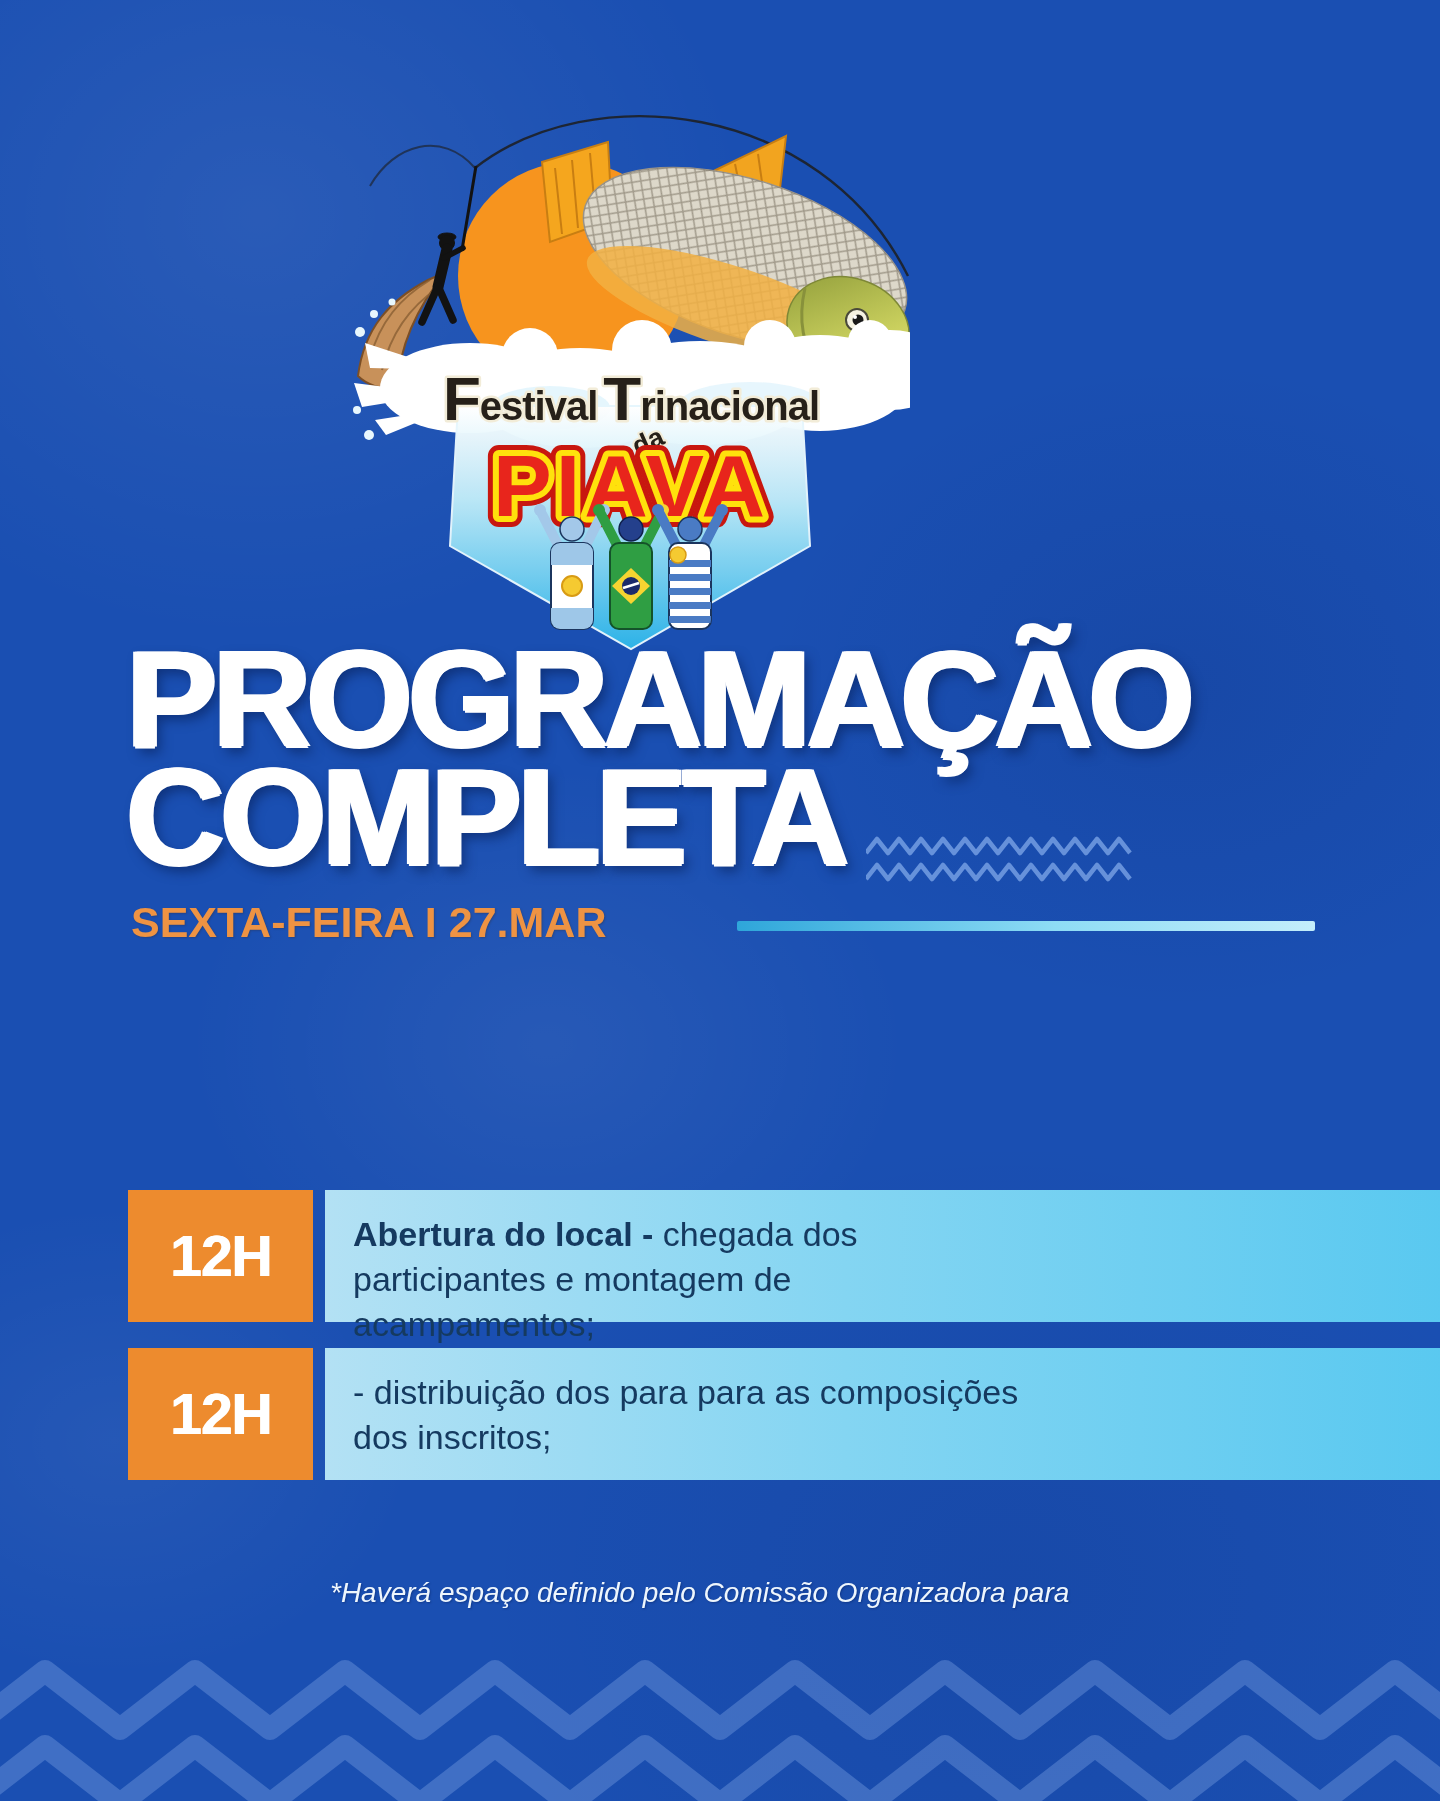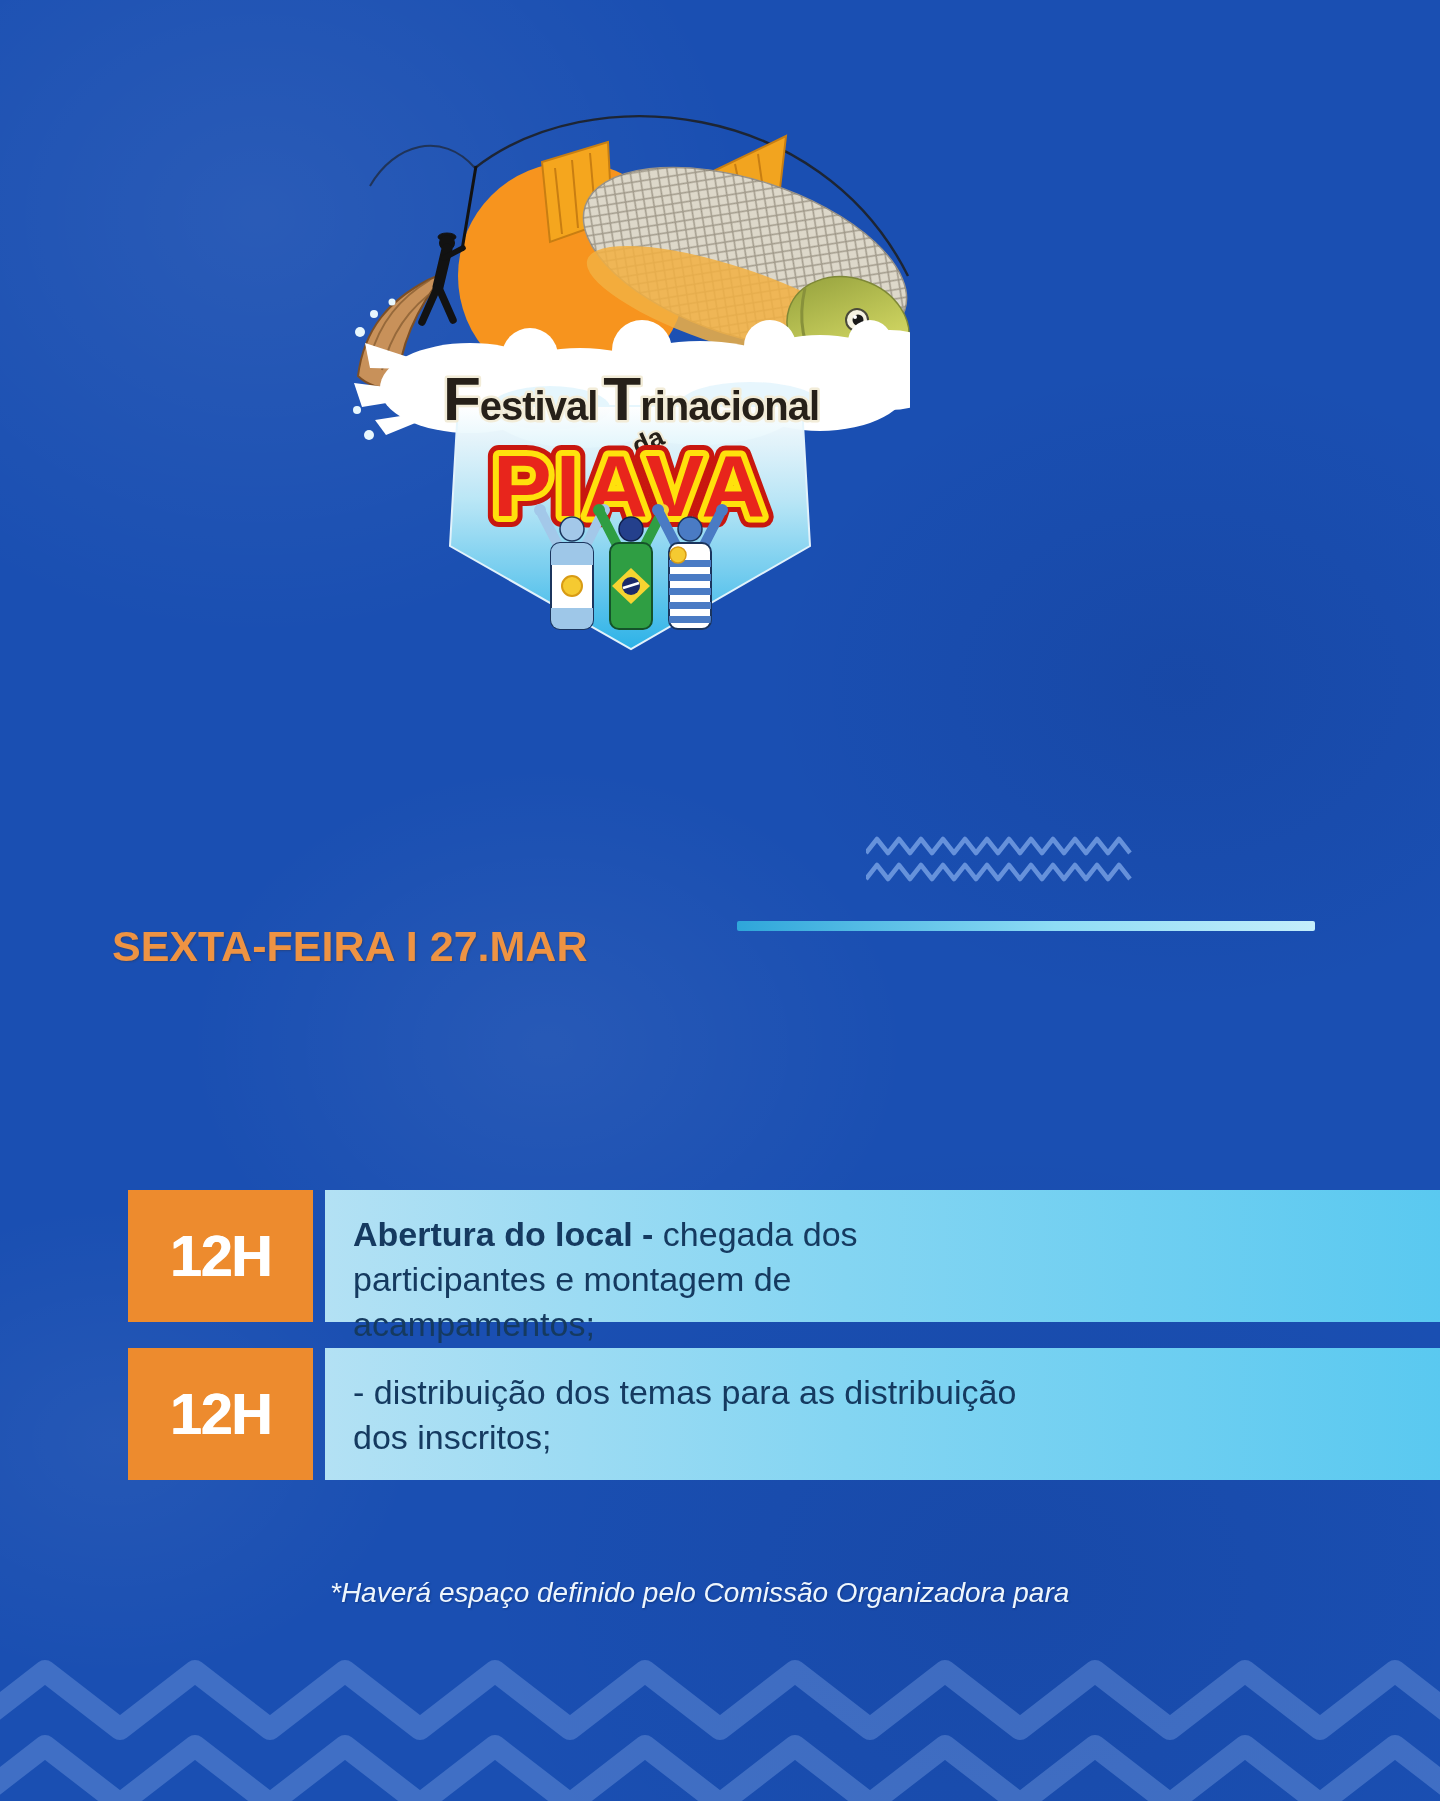--- a/index.html
+++ b/index.html
@@ -12,22 +12,22 @@
       radial-gradient(42% 26% at 38% 58%, rgba(255,255,255,.06), transparent 60%),
       radial-gradient(60% 40% at 70% 88%, rgba(6,24,86,.10), transparent 62%),
       radial-gradient(35% 22% at 8% 80%, rgba(255,255,255,.05), transparent 60%),
       #1a4fb2;
   }
   .logo-svg{position:absolute;left:350px;top:108px;width:560px;height:545px;}
   .title-block{position:absolute;left:126px;top:640px;color:#ffffff;font-weight:bold;
     font-size:137px;line-height:.86;letter-spacing:-5px;
     text-shadow:2px 0 #fff,-2px 0 #fff,0 2px #fff,5px 7px 12px rgba(4,24,74,.5);}
   .small-waves{position:absolute;left:866px;top:833px;width:272px;height:56px;}
-  .date-heading{position:absolute;left:112px;top:898px;color:#ee9343;font-weight:bold;
-    font-size:43px;letter-spacing:0;text-shadow:1px 1px 2px rgba(60,30,0,.25);margin-top:24px;}
+  .date-heading{position:absolute;left:131px;top:898px;color:#ee9343;font-weight:bold;
+    font-size:43px;letter-spacing:0;text-shadow:1px 1px 2px rgba(60,30,0,.25);}
   .date-bar{position:absolute;left:737px;top:921px;width:578px;height:10px;border-radius:2px;
     background:linear-gradient(90deg,#2ea6da 0%,#8edcf5 55%,#c4eefb 100%);}
   .schedule{position:absolute;left:128px;top:1190px;width:1352px;}
   .row{display:flex;height:132px;margin-bottom:26px;}
   .row-time{width:185px;flex:0 0 185px;background:#ed8b2e;color:#fff;font-weight:bold;
     font-size:57px;display:flex;align-items:center;justify-content:center;letter-spacing:-1px;
     text-shadow:1px 0 #fff;}
   .row-body{flex:1;background:linear-gradient(90deg,#b3e1f4 0%,#84d5f2 45%,#57c8f0 100%);
     color:#153a60;font-size:34px;line-height:1.33;padding:22px 30px 8px 28px;margin-left:12px;}
   .row-body b{font-weight:bold;}
@@ -176,20 +176,24 @@
         <rect x="319" y="452" width="42" height="7"></rect>
         <rect x="319" y="466" width="42" height="7"></rect>
         <rect x="319" y="480" width="42" height="7"></rect>
         <rect x="319" y="494" width="42" height="7"></rect>
         <rect x="319" y="508" width="42" height="7"></rect>
       </g>
       <circle cx="328" cy="447" r="8" fill="#f5ca31" stroke="#d89b14" stroke-width="1.5"></circle>
     </g>
   </svg>
 
+  <div class="title-block">
+    <div>PROGRAMAÇÃO</div>
+    <div>COMPLETA</div>
+  </div>
 
   <svg class="small-waves" viewBox="0 0 272 56" aria-hidden="true">
     <g stroke="#7aa3e6" stroke-width="4.5" fill="none" stroke-linejoin="round" opacity="0.8">
       <path d="M0 20 L11 6 L22 20 L33 6 L44 20 L55 6 L66 20 L77 6 L88 20 L99 6 L110 20 L121 6 L132 20 L143 6 L154 20 L165 6 L176 20 L187 6 L198 20 L209 6 L220 20 L231 6 L242 20 L253 6 L264 20"></path>
       <path d="M0 46 L11 32 L22 46 L33 32 L44 46 L55 32 L66 46 L77 32 L88 46 L99 32 L110 46 L121 32 L132 46 L143 32 L154 46 L165 32 L176 46 L187 32 L198 46 L209 32 L220 46 L231 32 L242 46 L253 32 L264 46"></path>
     </g>
   </svg>
 
   <div class="date-heading">SEXTA-FEIRA I 27.MAR</div>
   <div class="date-bar"></div>
@@ -197,21 +201,21 @@
   <div class="schedule">
     <div class="row r1">
       <div class="row-time">12H</div>
       <div class="row-body">
         <span class="txt w1"><b>Abertura do local -</b><span> chegada dos participantes e montagem de acampamentos;</span></span>
       </div>
     </div>
     <div class="row r2">
       <div class="row-time">12H</div>
       <div class="row-body">
-        <span class="txt w1">- distribuição dos temas para as distribuição dos inscritos;</span>
+        <span class="txt w1">- distribuição dos para para as composições dos inscritos;</span>
       </div>
     </div>
   </div>
 
   <div class="footnote">
     <div>*Haverá espaço definido pelo Comissão Organizadora para</div>
   </div>
 
   <svg class="bottom-waves" viewBox="0 0 1440 170" aria-hidden="true">
     <g stroke="#6e96dc" stroke-width="22" fill="none" stroke-linejoin="round" stroke-linecap="round" opacity="0.45">

